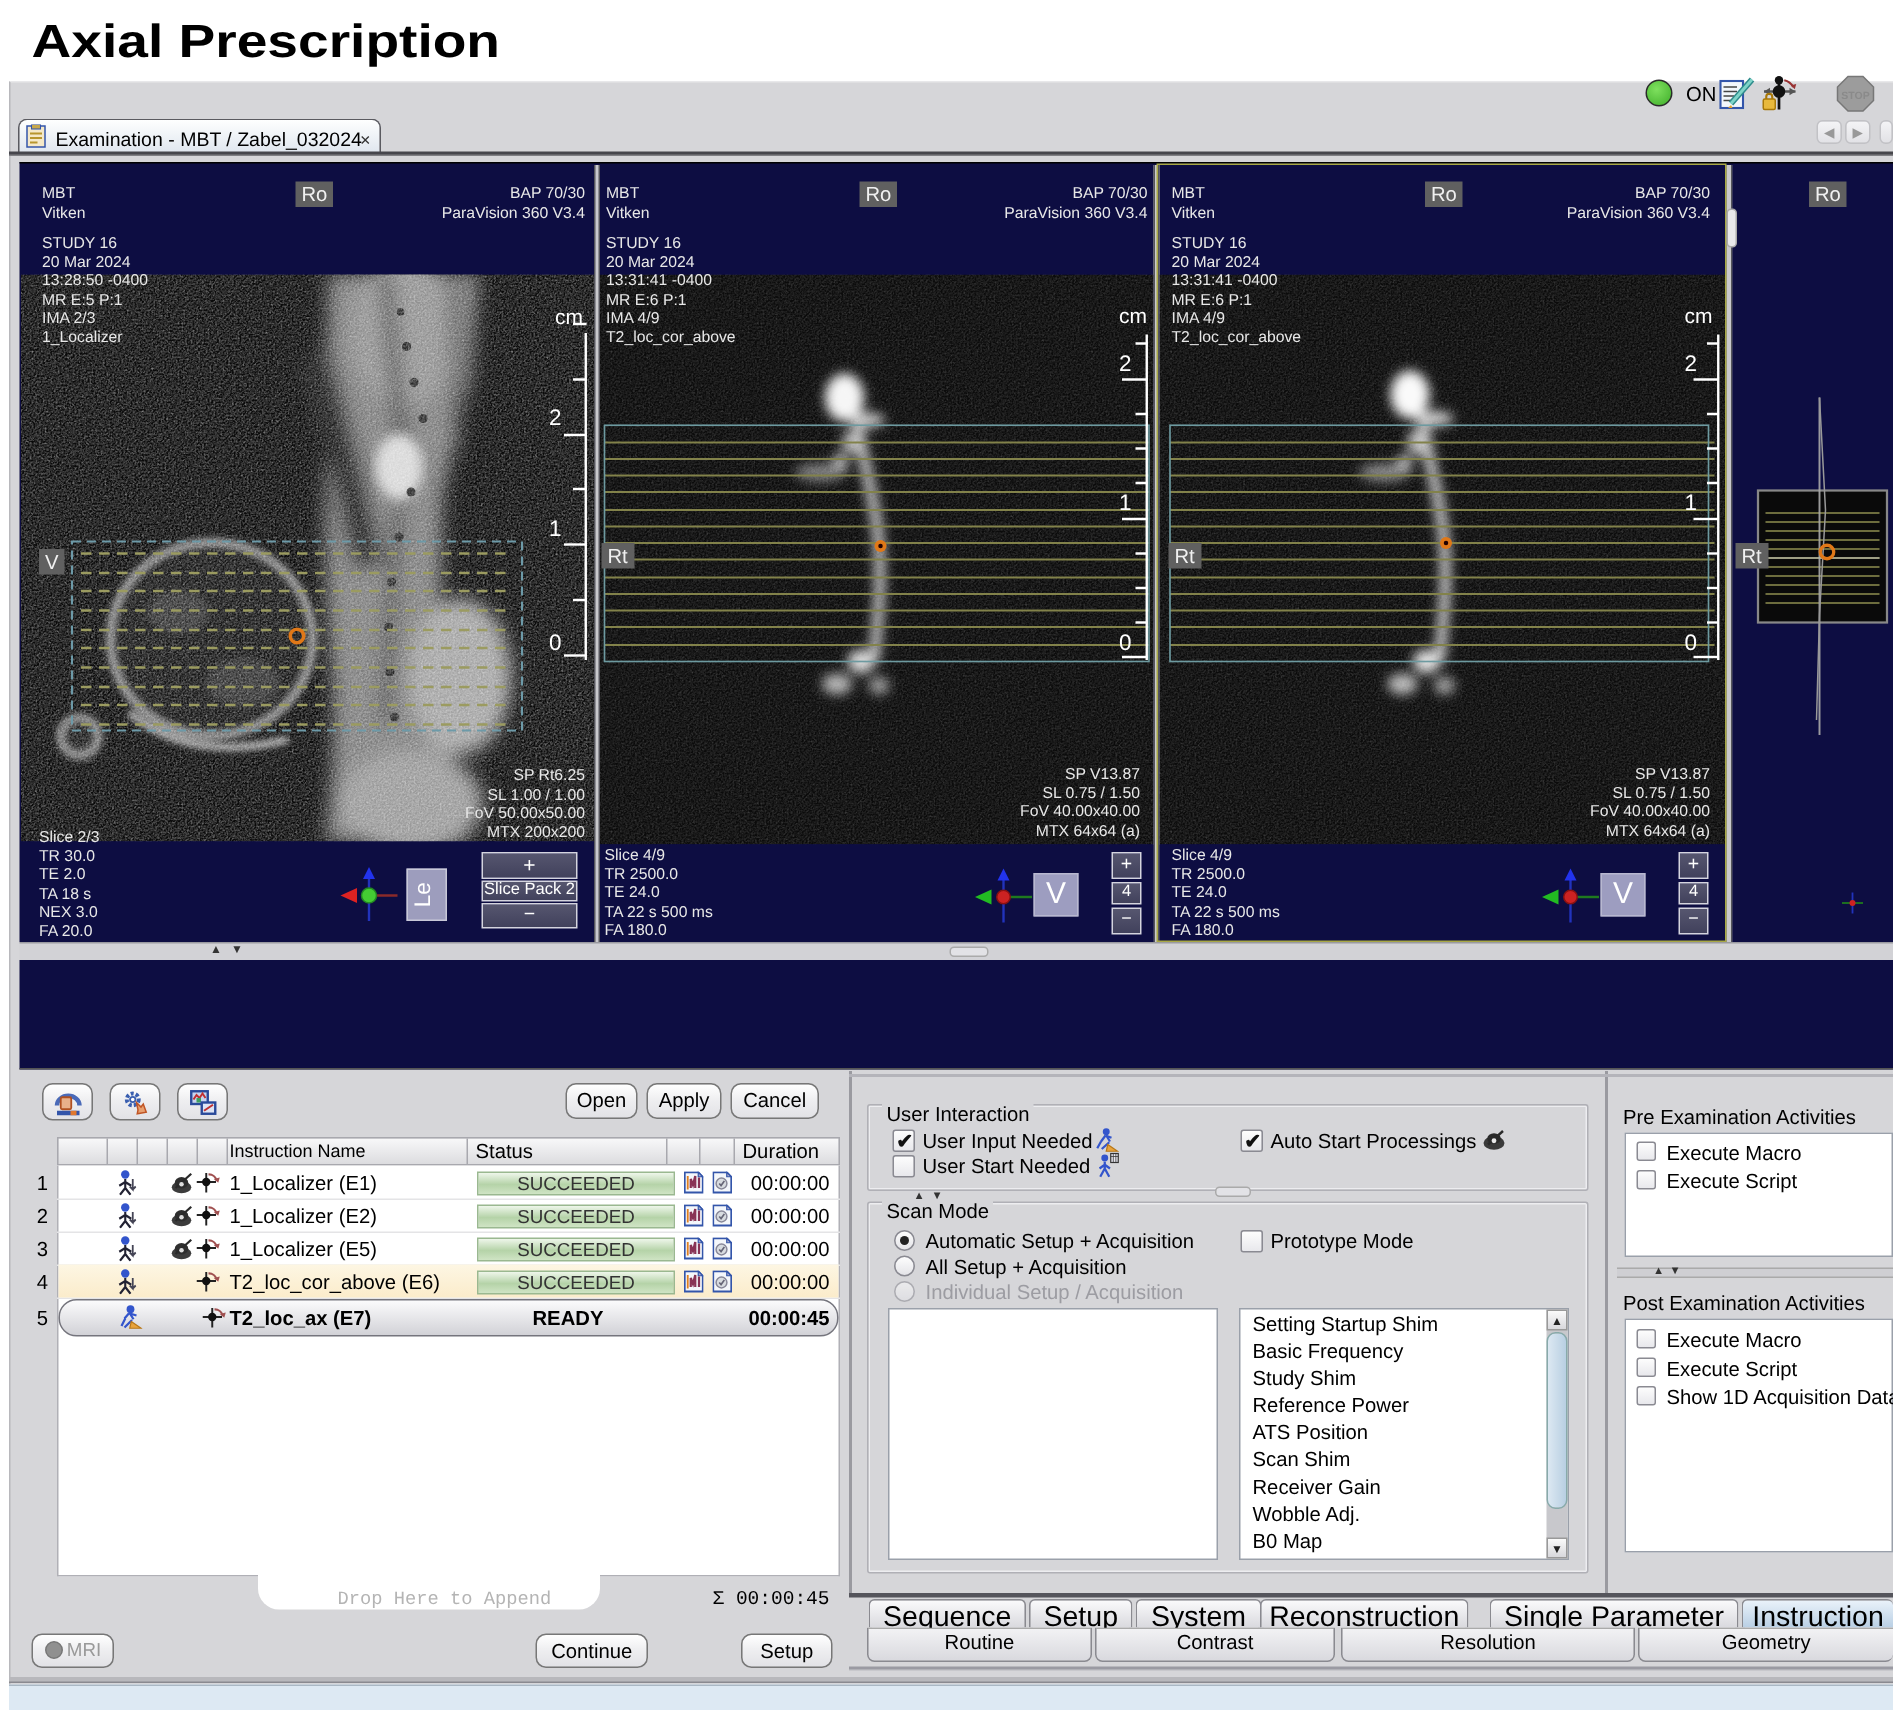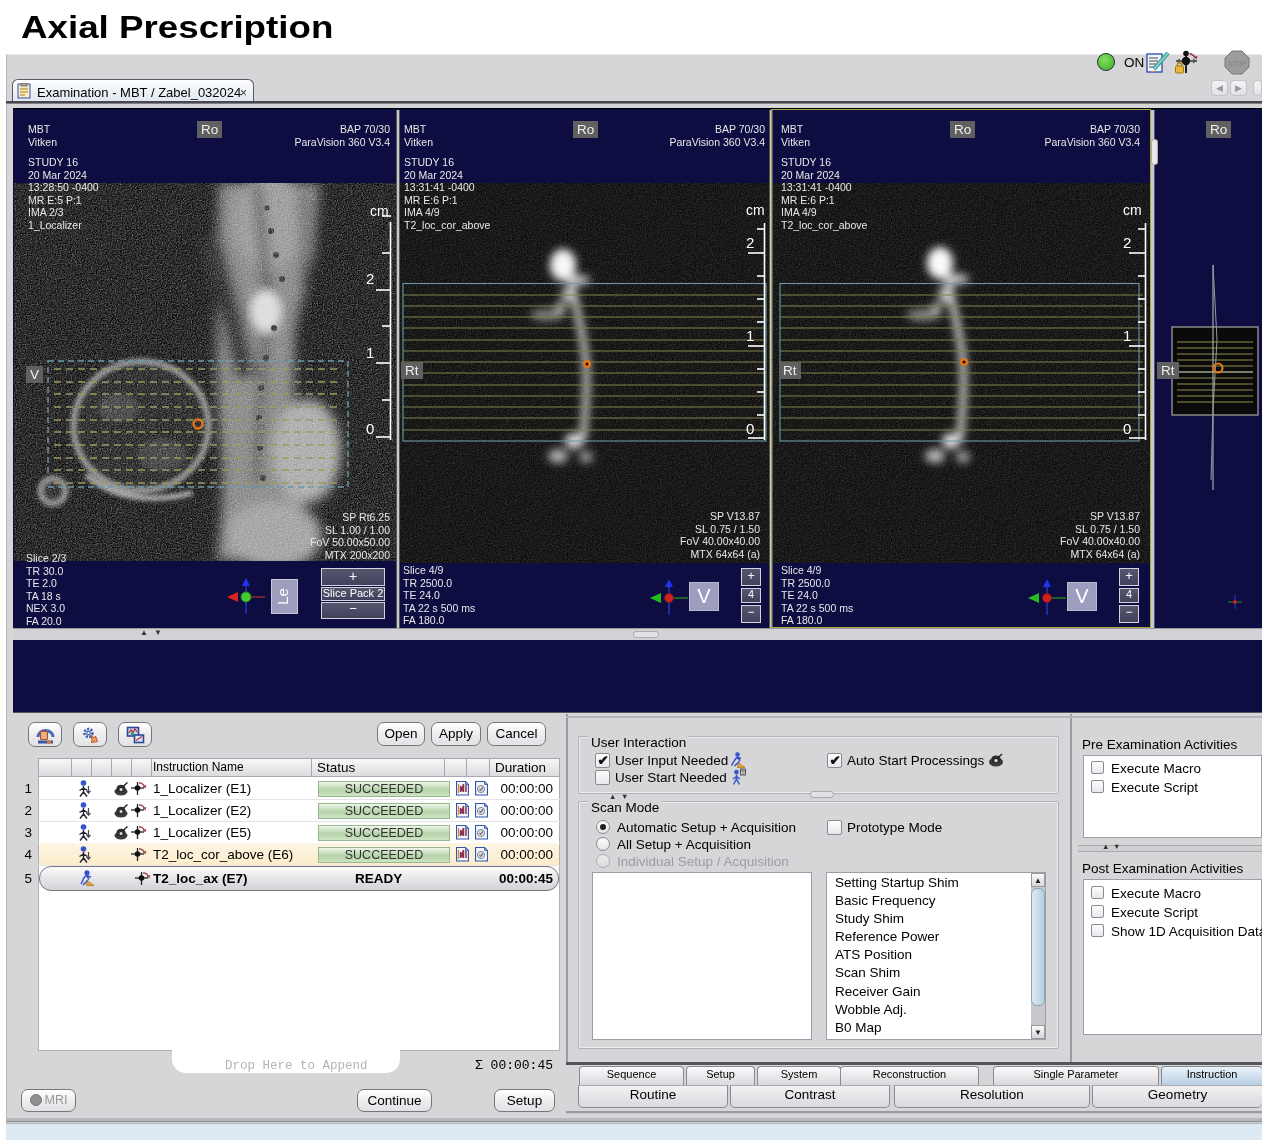--- a/index.html
+++ b/index.html
@@ -14,21 +14,21 @@
   .btn { position:absolute; background:linear-gradient(#ffffff,#efeff1 45%,#e2e2e6); border:1px solid #777; border-radius:7px; text-align:center; font-size:13.5px; color:#000; }
   .dkbtn { position:absolute; background:linear-gradient(#56566f,#41415c); border:1.5px solid #d4d4de; color:#fff; text-align:center; }
   .gb { position:absolute; border:1px solid #b0b0b6; border-radius:2px; box-shadow:inset 0 0 0 1px #ededf0; }
   .gbl { position:absolute; background:#d6d6d9; font-size:13.5px; color:#000; padding:0 3px; }
   .cb { position:absolute; width:15px; height:15px; background:linear-gradient(#fdfdfd,#e8e8ec); border:1px solid #8a8a92; border-radius:2px; }
   .cb.ck:before { content:"✔"; position:absolute; left:1.5px; top:-2.5px; font-size:13.5px; font-weight:bold; color:#111; }
   .rd { position:absolute; width:14px; height:14px; background:linear-gradient(#fdfdfd,#e4e4e8); border:1px solid #8a8a92; border-radius:50%; }
   .rd.on:before { content:""; position:absolute; left:3px; top:3px; width:6px; height:6px; border-radius:50%; background:#222; }
   .lbx { position:absolute; background:#fff; border:1px solid #9aa0aa; }
   .lbl13 { position:absolute; font-size:13.5px; color:#000; white-space:nowrap; }
-  .tab1 { position:absolute; top:1066px; height:19px; background:linear-gradient(#fafafb,#d9d9de); border:1px solid #8a8a90; border-bottom:none; border-radius:4px 4px 0 0; text-align:center; font-size:11px; padding-top:1px; }
+  .tab1 { position:absolute; top:1066px; height:19px; background:linear-gradient(#fafafb,#d9d9de); border:1px solid #8a8a90; border-bottom:none; border-radius:4px 4px 0 0; text-align:center; font-size:19px; padding-top:1px; }
   .tab2 { position:absolute; top:1085px; height:23px; background:linear-gradient(#f2f2f4,#d9d9de); border:1px solid #8a8a90; border-top-color:#aaa; border-radius:0 0 5px 5px; text-align:center; font-size:13.5px; padding-top:1px; }
 </style>
 </head>
 <body>
 <div id="page">
 <h1>Axial Prescription</h1>
 <div id="win"></div>
 
 <div class="abs" style="left:1097px;top:53px;width:18px;height:18px;border-radius:50%;background:radial-gradient(circle at 40% 35%,#7ee05e,#3fae2a);border:1px solid #2a2a2a;"></div>
 <div class="abs" style="left:1124px;top:55px;font-size:13.5px;color:#000;">ON</div>

